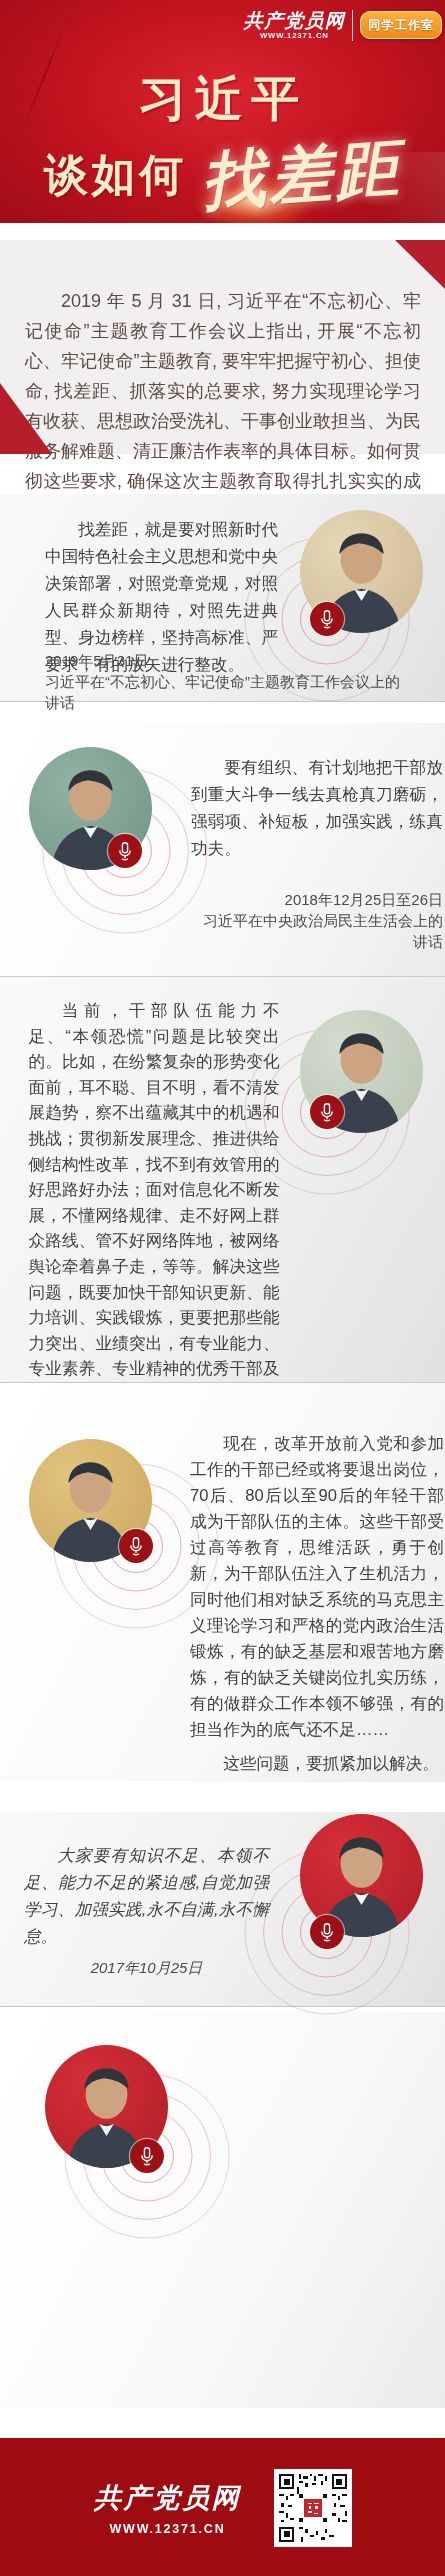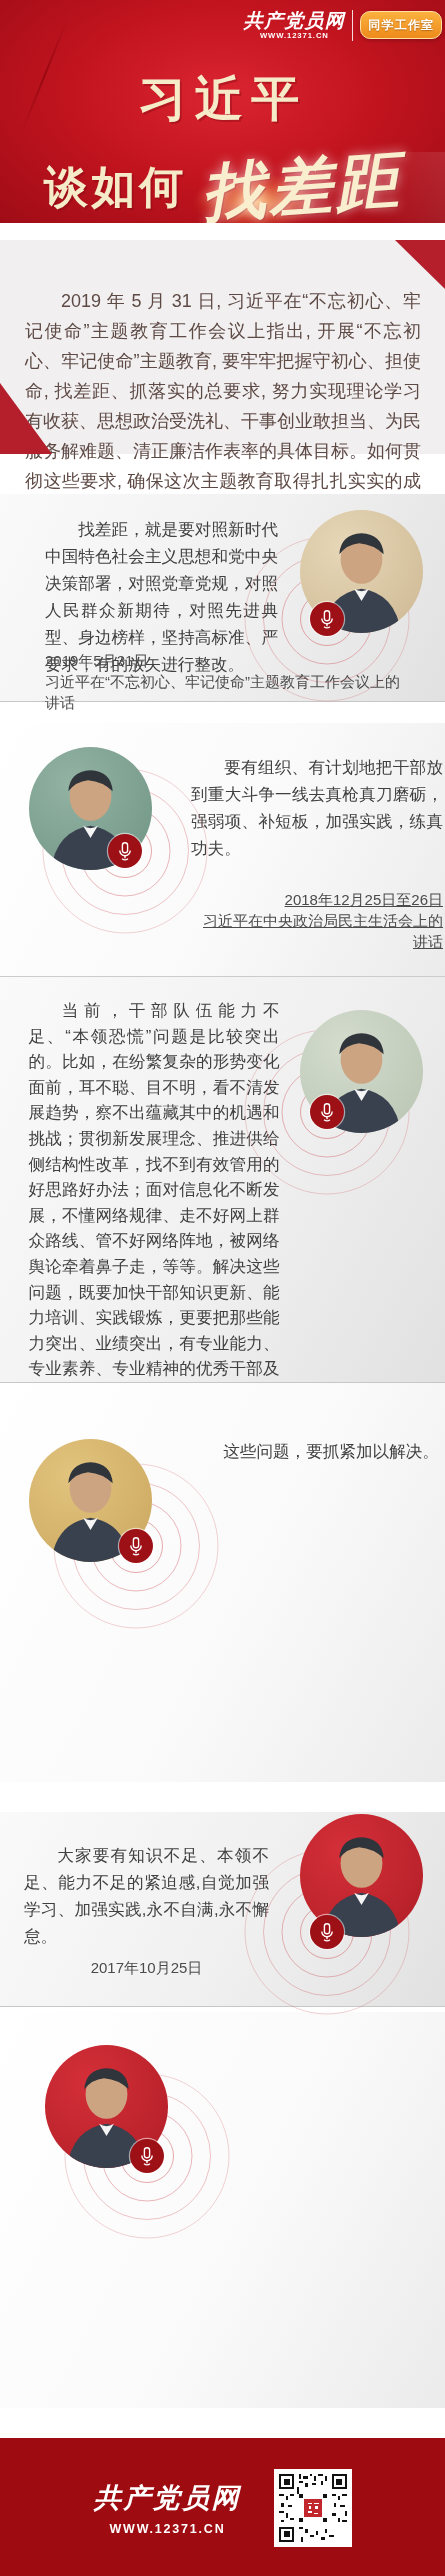--- a/index.html
+++ b/index.html
@@ -20,21 +20,21 @@
   .brand-logo { text-align:center; color:#fff; }
   .logo-cn { font-family:"DejaVu Serif","Liberation Serif",serif; font-style:italic; font-weight:bold;
     font-size:19px; letter-spacing:1.2px; line-height:20px; }
   .logo-url { font-size:7.7px; font-weight:bold; letter-spacing:0.9px; margin-top:1.8px; }
   .brand-divider { width:1.2px; height:31px; background:rgba(255,255,255,.85); }
   .badge { background:linear-gradient(180deg,#fbb13f,#ee8a1b); border:1.2px solid #ffe1a0; border-radius:10px;
     color:#fff; font-size:12px; font-weight:bold; letter-spacing:1.2px; padding:4.8px 7.1px;
     text-shadow:0 1.2px 1.2px rgba(120,60,0,.5); box-shadow:0 1.2px 3.6px rgba(0,0,0,.25); }
   .title1 { position:absolute; top:67px; width:100%; text-align:center; color:#f6ebc9;
     font-size:48px; font-weight:900; letter-spacing:8.3px; text-shadow:1.8px 1.8px 0 rgba(120,8,16,.35); }
-  .title2 { position:absolute; top:132px; width:100%; display:flex; justify-content:center; align-items:center; gap:15.5px;margin-top:12px; }
+  .title2 { position:absolute; top:132px; width:100%; display:flex; justify-content:center; align-items:center; gap:15.5px; }
   .t2a { font-size:44px; font-weight:900; color:#f6ebc9; letter-spacing:3.6px; text-shadow:1.8px 1.8px 0 rgba(120,8,16,.35); }
   .t2b { font-family:"DejaVu Serif","Liberation Serif",serif; font-style:italic; font-weight:bold;
     font-size:63px; color:#f9efcf; letter-spacing:3.6px; transform:rotate(-4deg);
     text-shadow:0 0 10.7px rgba(255,255,255,.6), 1.2px 1.2px 0 rgba(120,8,16,.3); }
 
   
   .intro { position:relative; margin-top:16.6px; height:214px; background:#f1eff0; box-sizing:border-box;
     padding:28.5px 25px 0 25px; }
   .intro:before { content:""; position:absolute; top:0; right:0; width:0; height:0;
     border-top:50px solid #b41f2b; border-left:51px solid transparent; }
@@ -69,21 +69,21 @@
   .r1 { width:52px;  height:52px;  }
   .r2 { width:89px; height:89px; border-color:rgba(205,85,92,.42); }
   .r3 { width:126px; height:126px; border-color:rgba(205,85,92,.34); }
   .r4 { width:163px; height:163px; border-color:rgba(205,85,92,.26); }
 
   
   .c1 { margin-top:40px; height:208px;padding-left:12px; }
   .c2 { margin-top:21px; height:254px; }
   .c3 { height:406px; }
   .c4 { height:399px; }
-  .c5 { margin-top:30px; height:195px; }
+  .c5 { margin-top:30px; height:195px;font-style:italic; }
   .c6 { margin-top:5.3px;  height:396px; }
 
   
   .footer { margin-top:30px; height:140px; background:#9e0b10;
     display:flex; align-items:center; justify-content:center; gap:33px; }
   .f-logo { text-align:center; color:#fff; }
   .f-cn { font-family:"DejaVu Serif","Liberation Serif",serif; font-style:italic; font-weight:bold;
     font-size:27px; letter-spacing:2.4px; }
   .f-url { font-size:12.5px; font-weight:bold; letter-spacing:1.8px; margin-top:6px; }
   .qr { width:78px; height:78px; background:#fff; padding:3px; box-sizing:border-box; }
@@ -169,21 +169,21 @@
     <div class="mic" style="left:108px; top:111px;">
       <svg viewBox="0 0 60 60" width="26" height="26">
         <rect x="24" y="11" width="12" height="23" rx="6" fill="none" stroke="#fff" stroke-width="3.2"></rect>
         <path d="M18 29 a12 12 0 0 0 24 0" fill="none" stroke="#fff" stroke-width="3.2"></path>
         <line x1="30" y1="41" x2="30" y2="47" stroke="#fff" stroke-width="3.2"></line>
         <path d="M23 48 Q30 53 37 48" stroke="#fff" stroke-width="3" fill="none"></path>
       </svg>
     </div>
     <div class="col" style="left:191px; top:31px; width:252px;">
       <p class="quote">要有组织、有计划地把干部放到重大斗争一线去真枪真刀磨砺，强弱项、补短板，加强实践，练真功夫。</p>
-      <div class="meta right" style="margin-top:27px;text-decoration:underline;">
+      <div class="meta right" style="margin-top:27px;">
         <div>2018年12月25日至26日</div>
         <div>习近平在中央政治局民主生活会上的讲话</div>
       </div>
     </div>
   </div>
 
   <div class="card gray c3">
     <div class="rings" style="left:327px; top:135px;">
       <div class="ring r1"></div>
         <div class="ring r2"></div>
@@ -232,20 +232,21 @@
     </div>
     <div class="mic" style="left:119px; top:146px;">
       <svg viewBox="0 0 60 60" width="26" height="26">
         <rect x="24" y="11" width="12" height="23" rx="6" fill="none" stroke="#fff" stroke-width="3.2"></rect>
         <path d="M18 29 a12 12 0 0 0 24 0" fill="none" stroke="#fff" stroke-width="3.2"></path>
         <line x1="30" y1="41" x2="30" y2="47" stroke="#fff" stroke-width="3.2"></line>
         <path d="M23 48 Q30 53 37 48" stroke="#fff" stroke-width="3" fill="none"></path>
       </svg>
     </div>
     <div class="col" style="left:190px; top:48px; width:254px;">
+      <p class="quote lh44">现在，改革开放前入党和参加工作的干部已经或将要退出岗位，70后、80后以至90后的年轻干部成为干部队伍的主体。这些干部受过高等教育，思维活跃，勇于创新，为干部队伍注入了生机活力，同时他们相对缺乏系统的马克思主义理论学习和严格的党内政治生活锻炼，有的缺乏基层和艰苦地方磨炼，有的缺乏关键岗位扎实历练，有的做群众工作本领不够强，有的担当作为的底气还不足……</p>
       <p class="quote lh44" style="margin-top:8.3px;">这些问题，要抓紧加以解决。</p>
     </div>
   </div>
 
   <div class="card gray c5">
     <div class="rings" style="left:327px; top:120px;">
       <div class="ring r1"></div>
         <div class="ring r2"></div>
       <div class="ring r3"></div>
         <div class="ring r4"></div>

